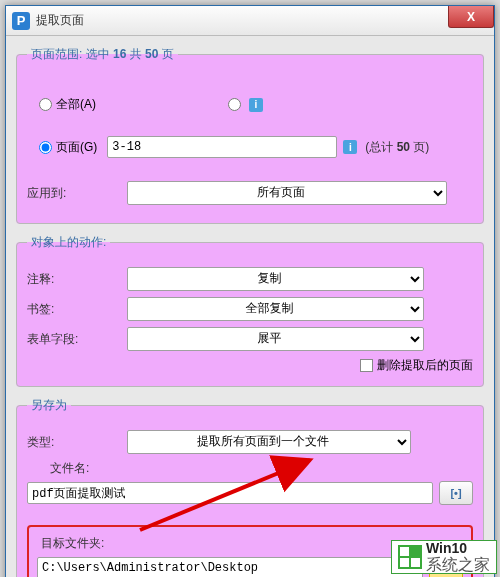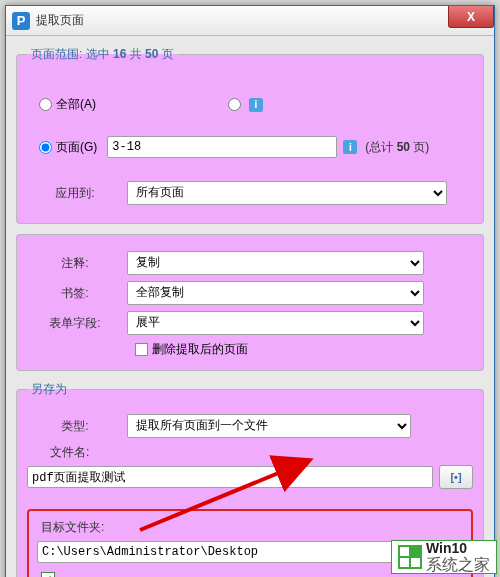--- a/index.html
+++ b/index.html
@@ -81,38 +81,38 @@
     align-items: center; justify-content: center;
     font-size: 10px; font-weight: bold;
     border-radius: 2px;
     margin-left: 4px;
   }
   .form-row {
     display: flex; align-items: center; margin: 6px 0;
   }
   .form-label {
     width: 100px;
-    text-align: center;
+    text-align: left;
     padding-right: 4px;
     color: #333;
   }
   select, input[type="text"] {
     font-size: 12px;
     font-family: Liberation Mono, monospace;
     padding: 3px 4px;
     border: 1px solid #a0a0a0;
     background: #fff;
     border-radius: 2px;
   }
-  select { height: 24px; }
+  select { height: 24px; text-align: center; }
   .range-input { width: 230px; }
   .total-text { margin-left: 8px; color: #333; }
   .apply-select { width: 320px; }
   .action-select { width: 297px; }
-  .delete-row { margin-left: 108px; display:flex; align-items:center;}
+  .delete-row { margin-left: 108px; display:flex; align-items:center;justify-content:flex-end;}
   .filetype-select { width: 284px; }
   .filename-row { margin: 6px 0 4px 0; }
   .filename-label { margin-left:23px; color:#333;}
   .filename-bar { display:flex; align-items:center; gap:6px; margin-top:4px;}
   .filename-input { flex:1; }
   .square-btn {
     width: 34px; height: 24px;
     background: linear-gradient(to bottom,#fefefe,#e4e4e4);
     border: 1px solid #a0a0a0;
     border-radius: 3px;
@@ -208,20 +208,21 @@
 
       <div class="form-row">
         <span class="form-label">应用到:</span>
         <select class="apply-select">
           <option>所有页面</option>
         </select>
       </div>
     </fieldset>
 
     <fieldset>
+      <legend>对象上的动作:</legend>
 
       <div class="form-row">
         <span class="form-label">注释:</span>
         <select class="action-select">
           <option>复制</option>
         </select>
       </div>
       <div class="form-row">
         <span class="form-label">书签:</span>
         <select class="action-select">

